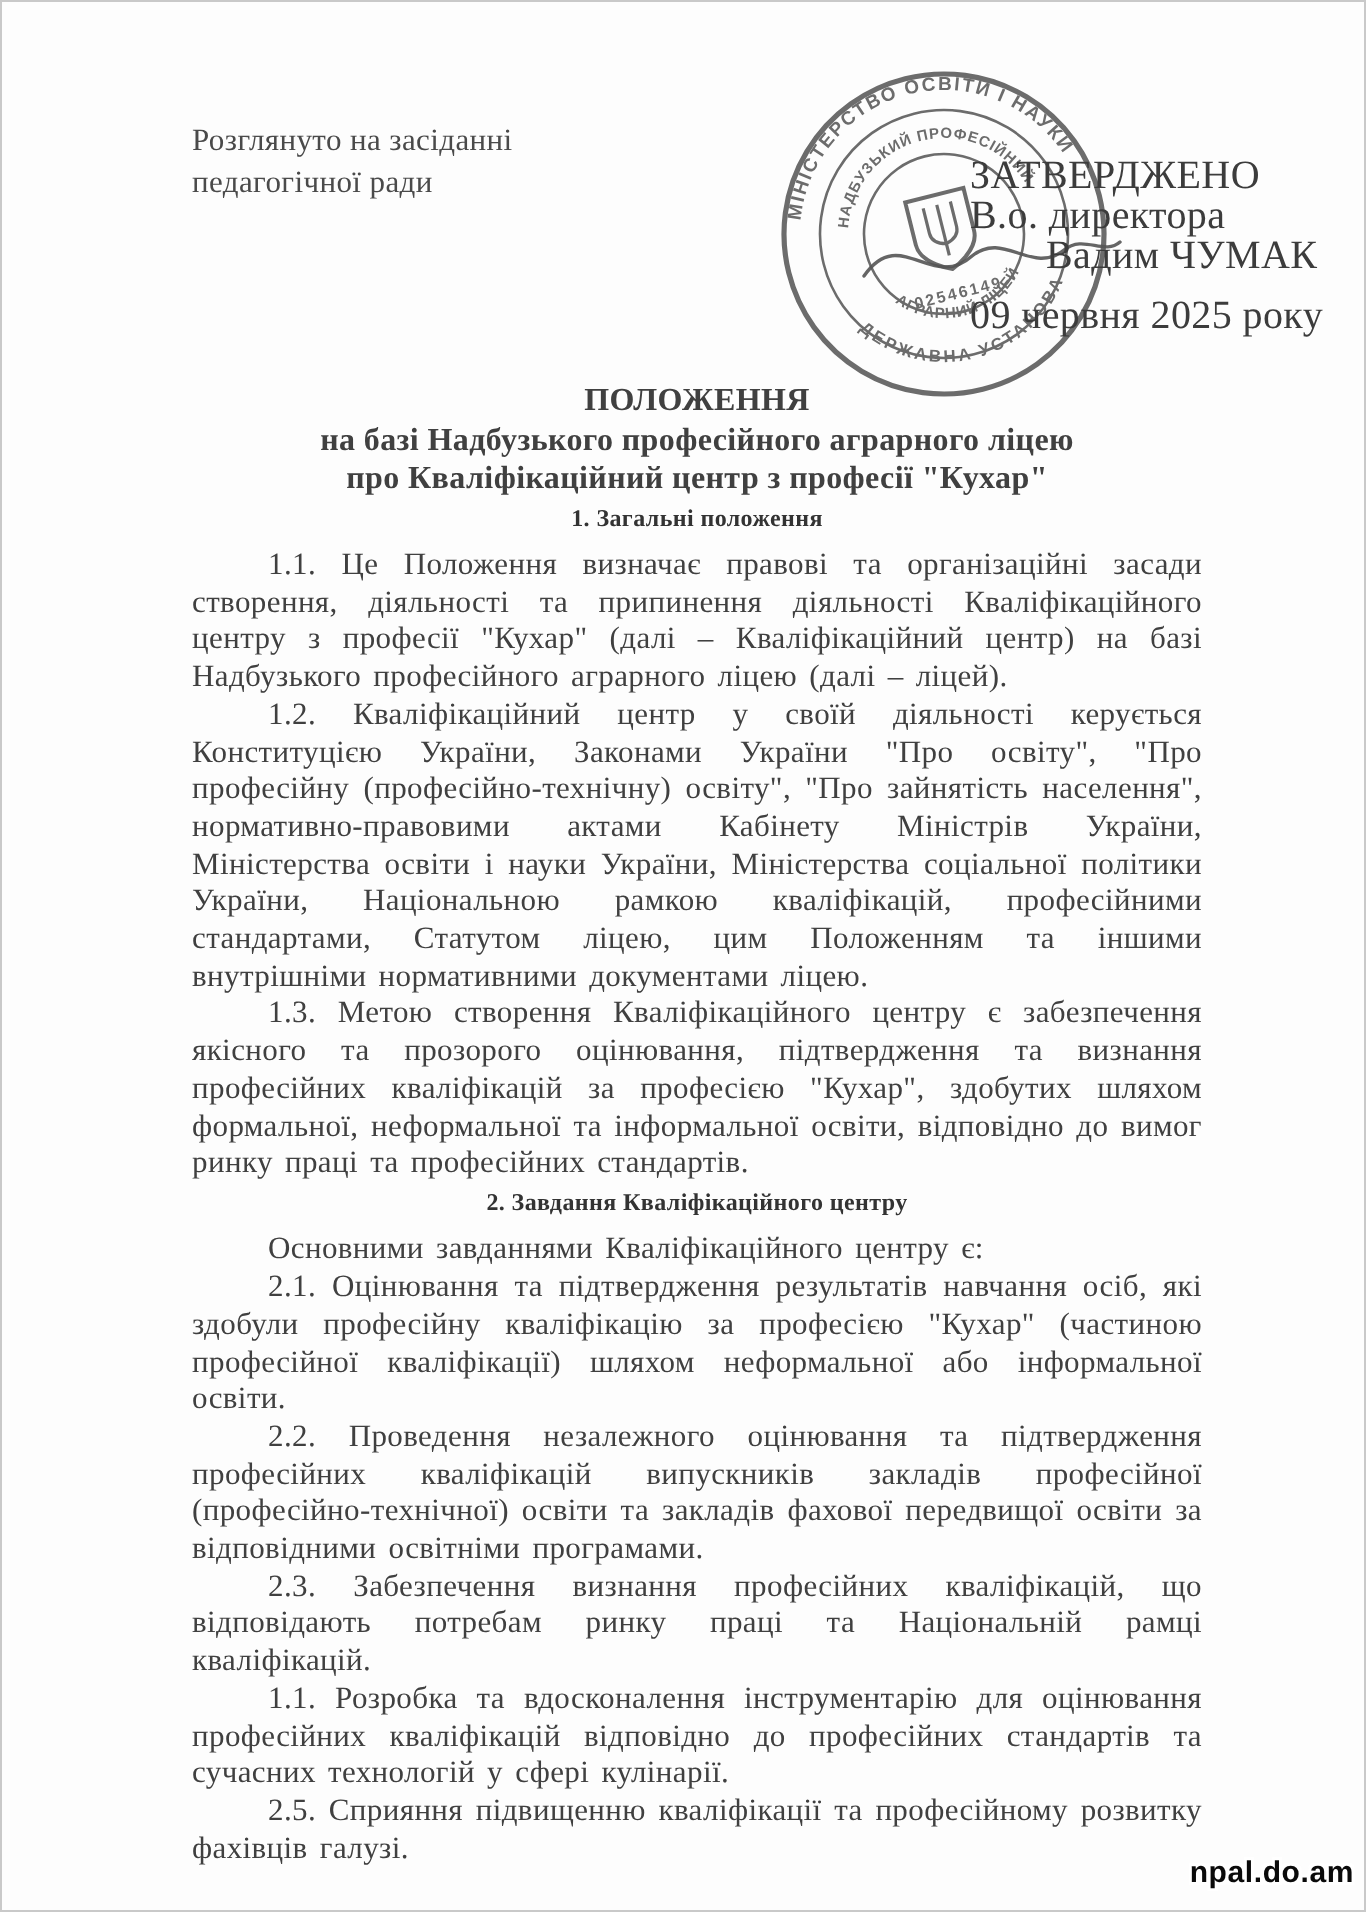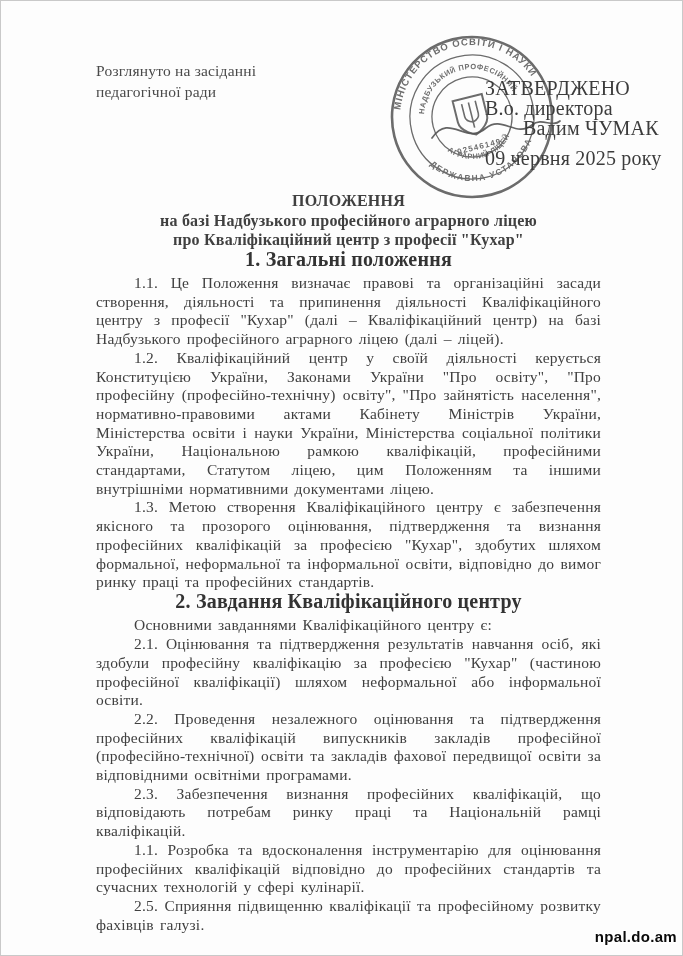--- a/index.html
+++ b/index.html
@@ -41,21 +41,21 @@
   .signature-wrap{
     position:absolute;left:330px;top:48px;width:140px;height:48px;z-index:2;opacity:.9;
   }
   
   .title-block{
     text-align:center;font-weight:bold;color:#404040;
     font-size:16px;line-height:19.5px;letter-spacing:.2px;
   }
   .section-heading{
     text-align:center;font-weight:bold;color:#333;
-    font-size:20px;line-height:19.5px;letter-spacing:.2px;
+    font-size:12px;line-height:19.5px;letter-spacing:.2px;
   }
   
   .body-text{margin-top:5px;}
   .body-text p{
     margin:0;
     font-size:15.5px;line-height:18.7px;
     text-align:justify;text-indent:38px;
     letter-spacing:.2px;word-spacing:2px;
     color:#404040;
   }

